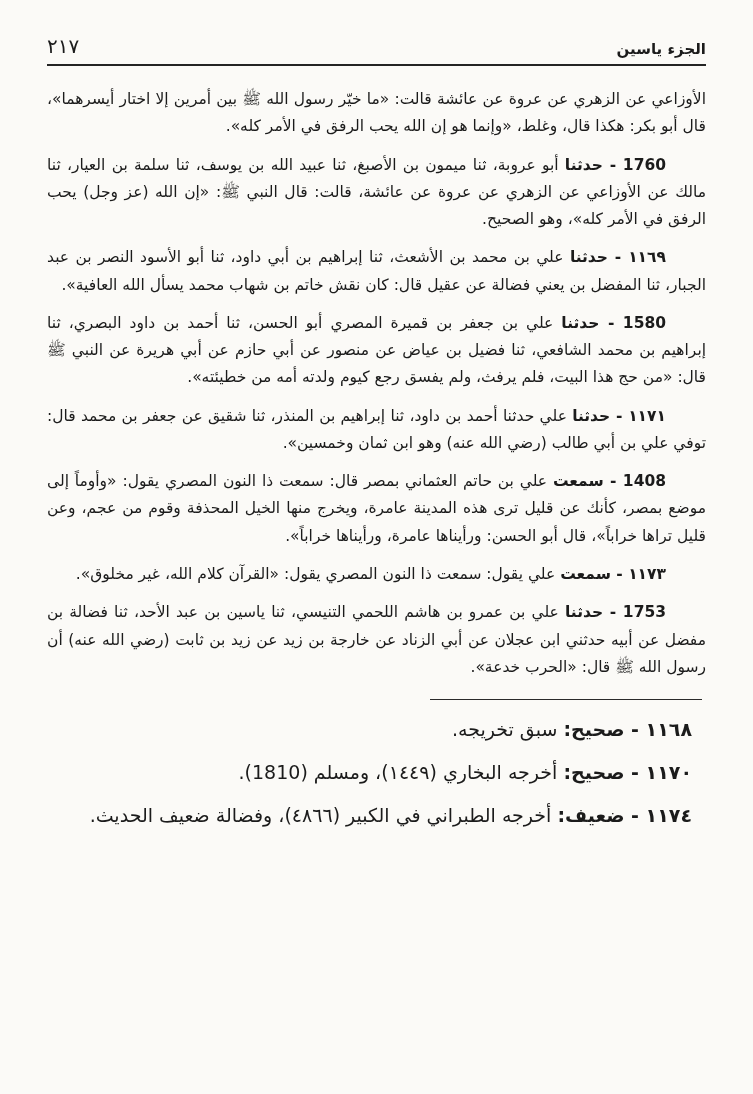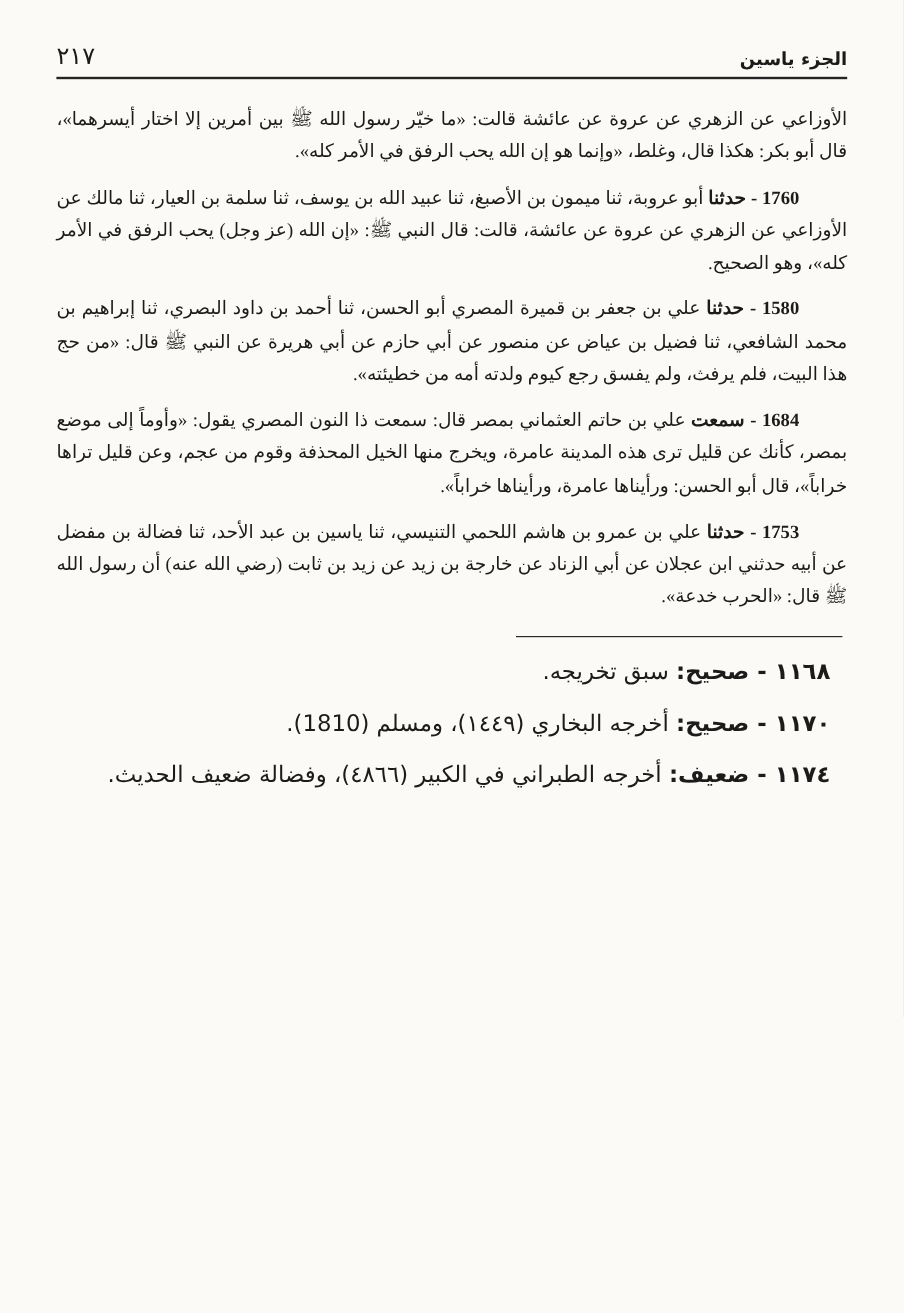--- a/index.html
+++ b/index.html
@@ -33,21 +33,20 @@
     letter-spacing: 0.5px;
   }
   .page-number {
     font-size: 20px;
   }
   .body-text {
     margin-top: 20px;
     font-size: 15.5px;
     line-height: 1.76;
     text-align: justify;
-    font-family: Liberation Serif, serif;
   }
   p.para {
     margin: 0 0 11px 0;
   }
   p.entry {
     text-indent: 40px;
   }
   .lead {
     font-weight: bold;
   }
@@ -77,32 +76,44 @@
 
   <main class="body-text">
 
     <p class="para intro">الأوزاعي عن الزهري عن عروة عن عائشة قالت: «ما خيّر رسول الله ﷺ بين أمرين إلا اختار أيسرهما»، قال أبو بكر: هكذا قال، وغلط، «وإنما هو إن الله يحب الرفق في الأمر كله».</p>
 
     <p class="para entry">
       <span class="lead">1760 - حدثنا</span>
       <span>أبو عروبة، ثنا ميمون بن الأصبغ، ثنا عبيد الله بن يوسف، ثنا سلمة بن العيار، ثنا مالك عن الأوزاعي عن الزهري عن عروة عن عائشة، قالت: قال النبي ﷺ: «إن الله (عز وجل) يحب الرفق في الأمر كله»، وهو الصحيح.</span>
     </p>
 
+    <p class="para entry">
+      <span class="lead">١١٦٩ - حدثنا</span>
+      <span>علي بن محمد بن الأشعث، ثنا إبراهيم بن أبي داود، ثنا أبو الأسود النصر بن عبد الجبار، ثنا المفضل بن يعني فضالة عن عقيل قال: كان نقش خاتم بن شهاب محمد يسأل الله العافية».</span>
+    </p>
 
     <p class="para entry">
       <span class="lead">1580 - حدثنا</span>
       <span>علي بن جعفر بن قميرة المصري أبو الحسن، ثنا أحمد بن داود البصري، ثنا إبراهيم بن محمد الشافعي، ثنا فضيل بن عياض عن منصور عن أبي حازم عن أبي هريرة عن النبي ﷺ قال: «من حج هذا البيت، فلم يرفث، ولم يفسق رجع كيوم ولدته أمه من خطيئته».</span>
     </p>
 
+    <p class="para entry">
+      <span class="lead">١١٧١ - حدثنا</span>
+      <span>علي حدثنا أحمد بن داود، ثنا إبراهيم بن المنذر، ثنا شقيق عن جعفر بن محمد قال: توفي علي بن أبي طالب (رضي الله عنه) وهو ابن ثمان وخمسين».</span>
+    </p>
 
     <p class="para entry">
-      <span class="lead">1684 - سمعت</span>
+      <span class="lead">1408 - سمعت</span>
       <span>علي بن حاتم العثماني بمصر قال: سمعت ذا النون المصري يقول: «وأوماً إلى موضع بمصر، كأنك عن قليل ترى هذه المدينة عامرة، ويخرج منها الخيل المحذفة وقوم من عجم، وعن قليل تراها خراباً»، قال أبو الحسن: ورأيناها عامرة، ورأيناها خراباً».</span>
     </p>
 
+    <p class="para entry">
+      <span class="lead">١١٧٣ - سمعت</span>
+      <span>علي يقول: سمعت ذا النون المصري يقول: «القرآن كلام الله، غير مخلوق».</span>
+    </p>
 
     <p class="para entry">
       <span class="lead">1753 - حدثنا</span>
       <span>علي بن عمرو بن هاشم اللحمي التنيسي، ثنا ياسين بن عبد الأحد، ثنا فضالة بن مفضل عن أبيه حدثني ابن عجلان عن أبي الزناد عن خارجة بن زيد عن زيد بن ثابت (رضي الله عنه) أن رسول الله ﷺ قال: «الحرب خدعة».</span>
     </p>
 
   </main>
 
   <footer class="footnotes">
     <div class="fn-divider"></div>

